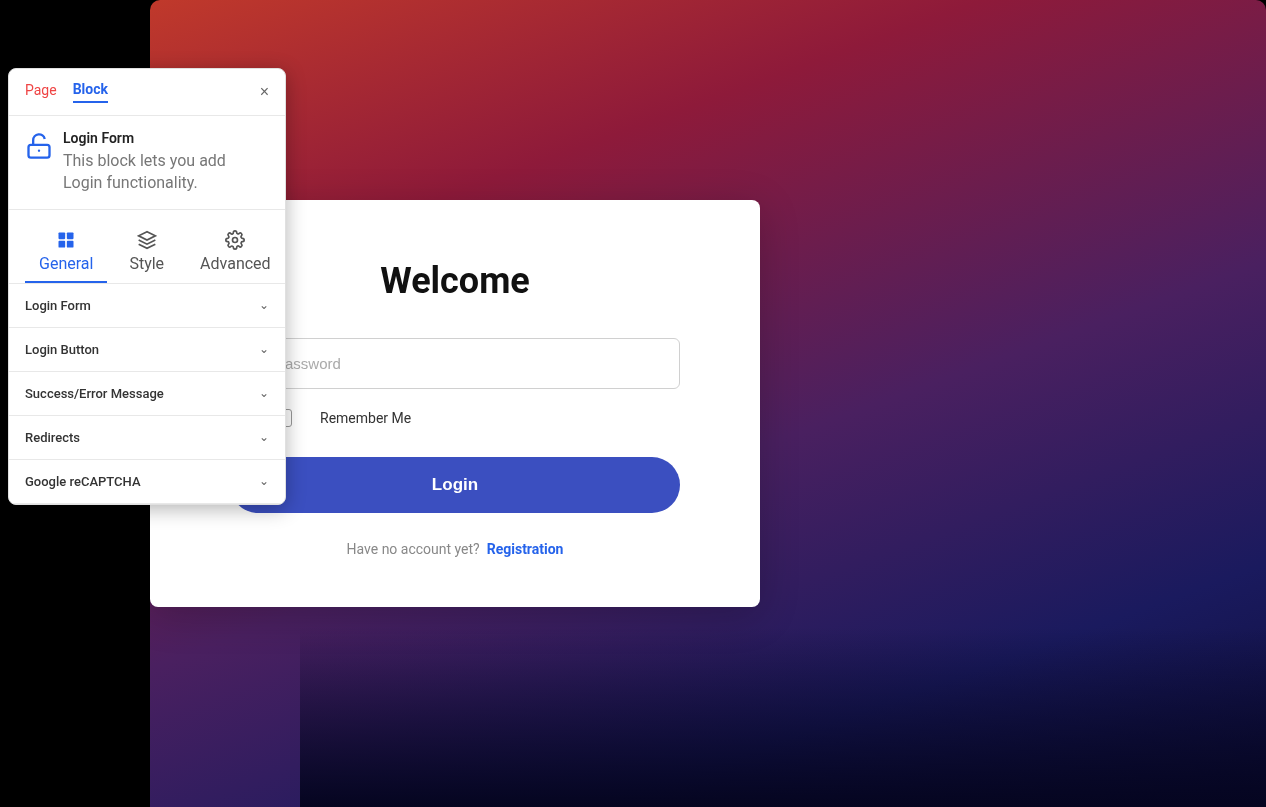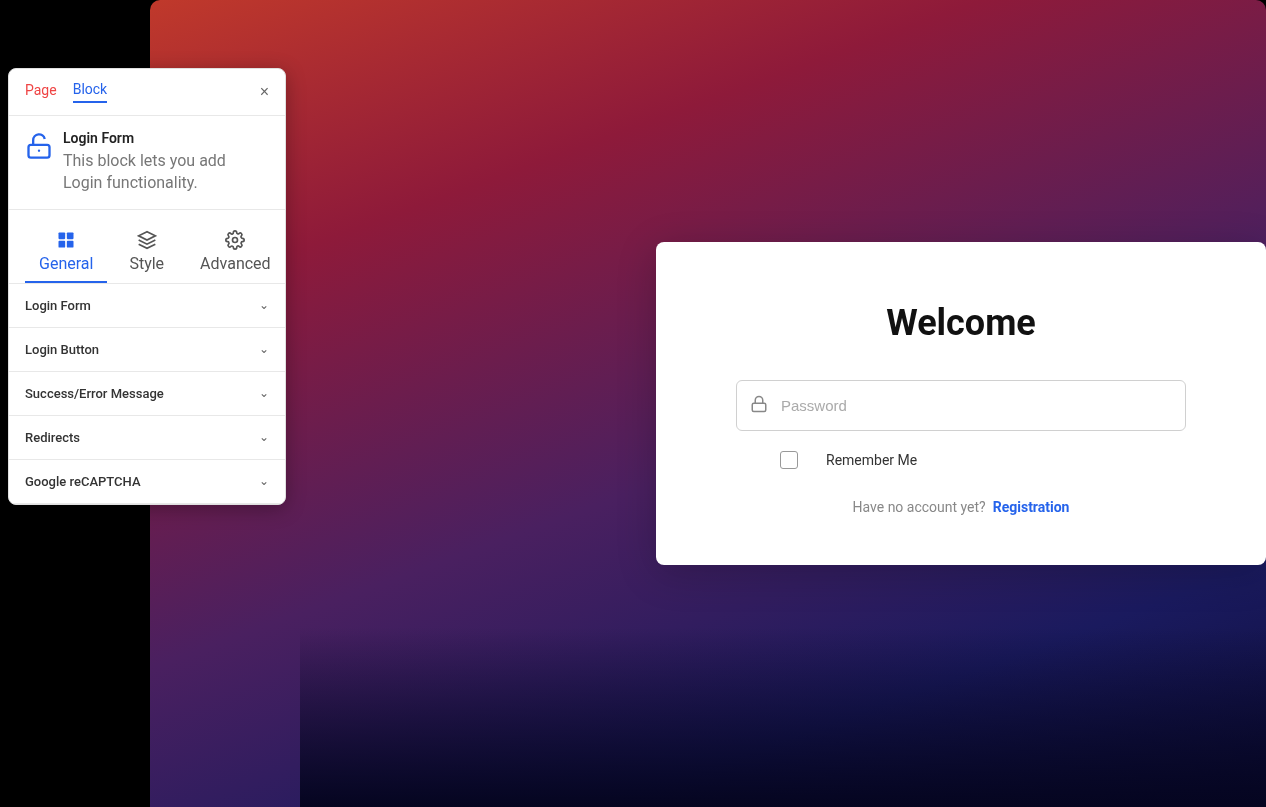--- a/index.html
+++ b/index.html
@@ -63,21 +63,21 @@
     .tab-page {
       font-size: 14px;
       color: #ef4444;
       cursor: pointer;
       padding-bottom: 4px;
     }
 
     .tab-block {
       font-size: 14px;
       color: #2563eb;
-      font-weight: 400;
+      font-weight: 700;
       cursor: pointer;
       padding-bottom: 4px;
       border-bottom: 2px solid #2563eb;
     }
 
     .close-btn {
       margin-left: auto;
       cursor: pointer;
       font-size: 16px;
       color: #666;
@@ -165,21 +165,21 @@
       font-size: 12px;
       color: #666;
     }
 
     
     .main-content {
       position: absolute;
       top: 0; left: 150px; right: 0; bottom: 0;
       display: flex;
       align-items: center;
-      justify-content: flex-end;
+      justify-content: flex-start;
       z-index: 1;
     }
 
     .login-card {
       background: #fff;
       border-radius: 8px;
       padding: 60px 80px 50px;
       width: 610px;
       box-shadow: 0 8px 40px rgba(0,0,0,0.2);
     }
@@ -371,20 +371,21 @@
         </svg>
       </span>
       <input class="form-input" type="password" placeholder="Password" style="">
     </div>
 
     <div class="remember-me">
       <div class="remember-checkbox"></div>
       <label class="remember-label">Remember Me</label>
     </div>
 
+    <button class="login-btn">Login</button>
 
     <p class="register-text">
       <span>Have no account yet?</span>
       &nbsp;<a class="register-link" href="#">Registration</a>
     </p>
 
   </div>
 </div>
 
 </body></html>

